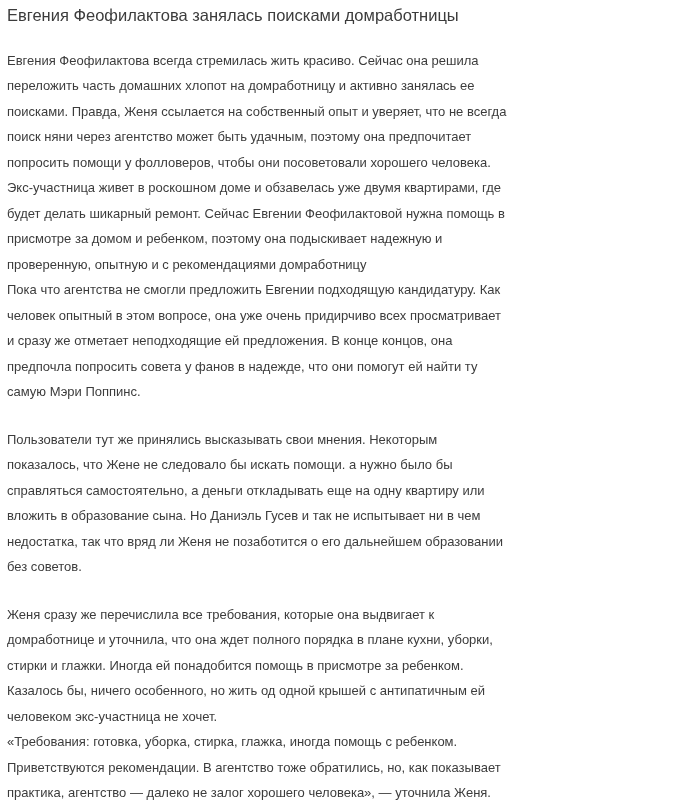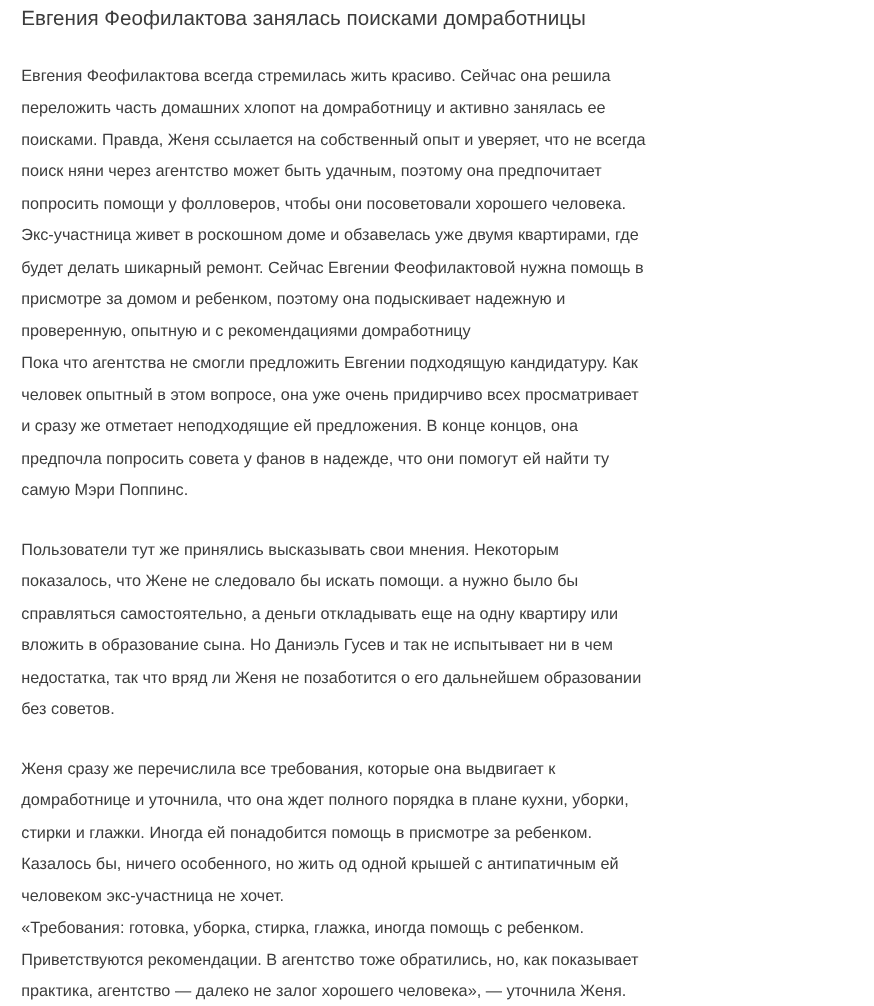--- a/index.html
+++ b/index.html
@@ -9,21 +9,21 @@
   }
   body {
     width: 699px;
     height: 805px;
     overflow: hidden;
     font-family: "Liberation Sans", sans-serif;
   }
   .article {
     box-sizing: border-box;
     width: 699px;
-    padding: 3px 0 0 17px;
+    padding: 3px 0 0 7px;
     color: #3c3c3c;
   }
   .article-title {
     margin: 0 0 19px 0;
     font-size: 16.5px;
     font-weight: 400;
     line-height: 25.5px;
     white-space: pre;
   }
   .article-block {

